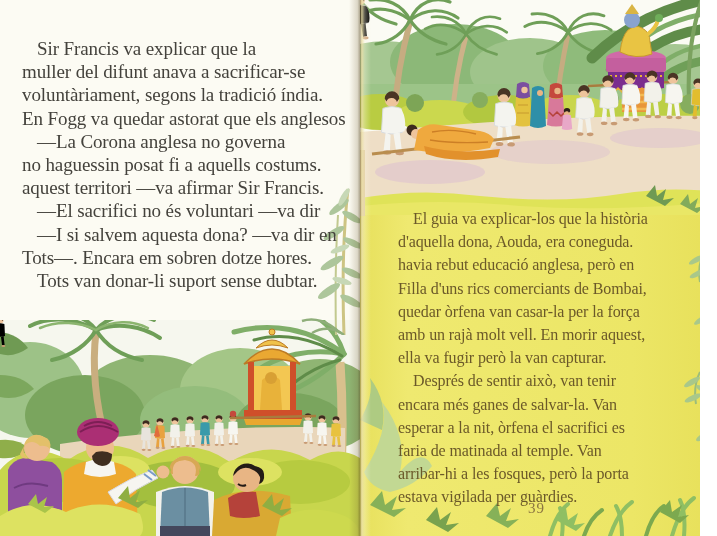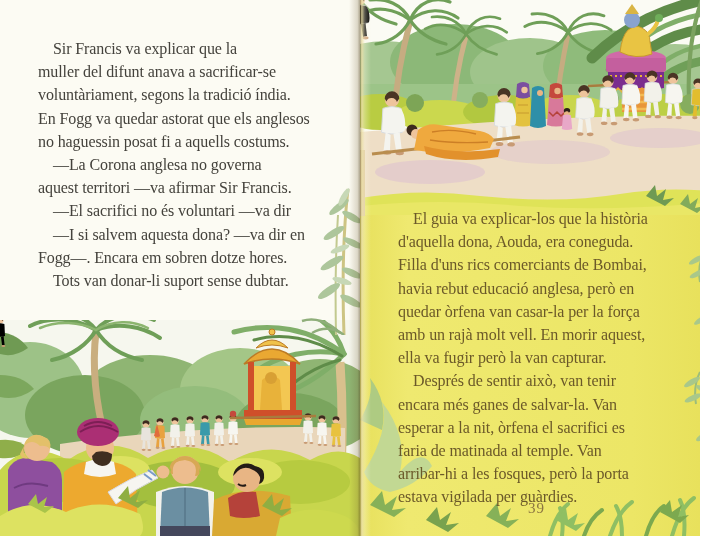--- a/index.html
+++ b/index.html
@@ -7,22 +7,22 @@
     --text-right:#6b5929; --page-number:#8a7440;
   }
   html,body{margin:0;padding:0;background:#777;}
   .book{position:relative;width:717px;height:536px;overflow:hidden;background:#fff;
         font-family:"Liberation Serif","DejaVu Serif",serif;}
   .page{position:absolute;top:0;height:536px;overflow:hidden;}
   .page-left{left:0;width:360px;background:var(--page-left-bg);}
   .page-right{left:360px;width:340px;
     background:linear-gradient(90deg,#e7e05c 0%,#efe970 14%,var(--panel-yellow) 80%,#e8e15c 100%);}
   .text-block{position:absolute;z-index:30;}
-  .left-text{top:37px;left:38px;width:318px;color:var(--text-left);
-    font-size:16px;line-height:23.2px;letter-spacing:-0.1px;}
+  .left-text{top:37px;left:22px;width:318px;color:var(--text-left);
+    font-size:19px;line-height:23.2px;letter-spacing:-0.1px;}
   .right-text{top:207px;left:38px;width:305px;color:var(--text-right);
     font-size:16px;line-height:23.2px;letter-spacing:-0.1px;}
   .line{white-space:nowrap;}
   .indent{text-indent:15px;}
   .page-number{position:absolute;left:168px;top:500px;z-index:31;color:var(--page-number);
     font-size:15px;letter-spacing:1px;text-align:center;}
   .illo{position:absolute;left:0;display:block;}
   .illo-right-top{top:0;width:357px;height:215px;z-index:5;}
   .illo-left-bottom{top:320px;width:360px;height:216px;z-index:5;}
   .bamboo{position:absolute;right:0;top:185px;width:60px;height:150px;z-index:6;}
@@ -36,26 +36,26 @@
 
 <div class="book">
 
   <div class="page page-left">
 
     <div class="text-block left-text">
       <div class="line indent">Sir Francis va explicar que la</div>
       <div class="line">muller del difunt anava a sacrificar-se</div>
       <div class="line">voluntàriament, segons la tradició índia.</div>
       <div class="line">En Fogg va quedar astorat que els anglesos</div>
+      <div class="line indent">—La Corona anglesa no governa</div>
       <div class="line">no haguessin posat fi a aquells costums.</div>
-      <div class="line indent">—La Corona anglesa no governa</div>
       <div class="line">aquest territori —va afirmar Sir Francis.</div>
       <div class="line indent">—El sacrifici no és voluntari —va dir</div>
       <div class="line indent">—I si salvem aquesta dona? —va dir en</div>
-      <div class="line">Fogg—. Encara em sobren dotze hores.</div>
+      <div class="line">Tots—. Encara em sobren dotze hores.</div>
       <div class="line indent">Tots van donar-li suport sense dubtar.</div>
     </div>
 
     <svg class="bamboo" viewBox="0 0 60 150">
       <path d="M44,150 C42,95 44,40 48,4" stroke="#cdc483" stroke-width="3" fill="none"></path>
       <path d="M36,150 C35,100 36,60 38,30" stroke="#c2c98f" stroke-width="2" fill="none"></path>
       <g fill="#adc69b">
         <ellipse cx="39" cy="22" rx="12" ry="3.5" transform="rotate(-38 39 22)"></ellipse>
         <ellipse cx="52" cy="32" rx="11" ry="3.4" transform="rotate(30 52 32)"></ellipse>
         <ellipse cx="34" cy="48" rx="12" ry="3.6" transform="rotate(-32 34 48)"></ellipse>
@@ -340,22 +340,22 @@
         <path d="M0,206 Q80,198 160,206 Q250,212 357,202 L357,215 L0,215 Z" fill="#e9e766"></path>
         <path d="M286,196 l9,-11 2,11 9,-7 -3,11 11,-2 -9,8 Z" fill="#6f9a53"></path>
         <path d="M320,204 l8,-10 2,10 8,-6 -3,10 10,-2 -8,7 Z" fill="#82ab5b"></path>
         <path d="M345,190 l8,-10 2,10 8,-6 -3,10 8,-1 -7,6 Z" fill="#6f9a53"></path>
       </g>
     </svg>
 
     <div class="text-block right-text">
       <div class="line indent">El guia va explicar-los que la història</div>
       <div class="line">d'aquella dona, Aouda, era coneguda.</div>
+      <div class="line">havia rebut educació anglesa, però en</div>
       <div class="line">Filla d'uns rics comerciants de Bombai,</div>
-      <div class="line">havia rebut educació anglesa, però en</div>
       <div class="line">quedar òrfena van casar-la per la força</div>
       <div class="line">amb un rajà molt vell. En morir aquest,</div>
       <div class="line">ella va fugir però la van capturar.</div>
       <div class="line indent">Després de sentir això, van tenir</div>
       <div class="line">encara més ganes de salvar-la. Van</div>
       <div class="line">esperar a la nit, òrfena el sacrifici es</div>
       <div class="line">faria de matinada al temple. Van</div>
       <div class="line">arribar-hi a les fosques, però la porta</div>
       <div class="line">estava vigilada per guàrdies.</div>
     </div>

